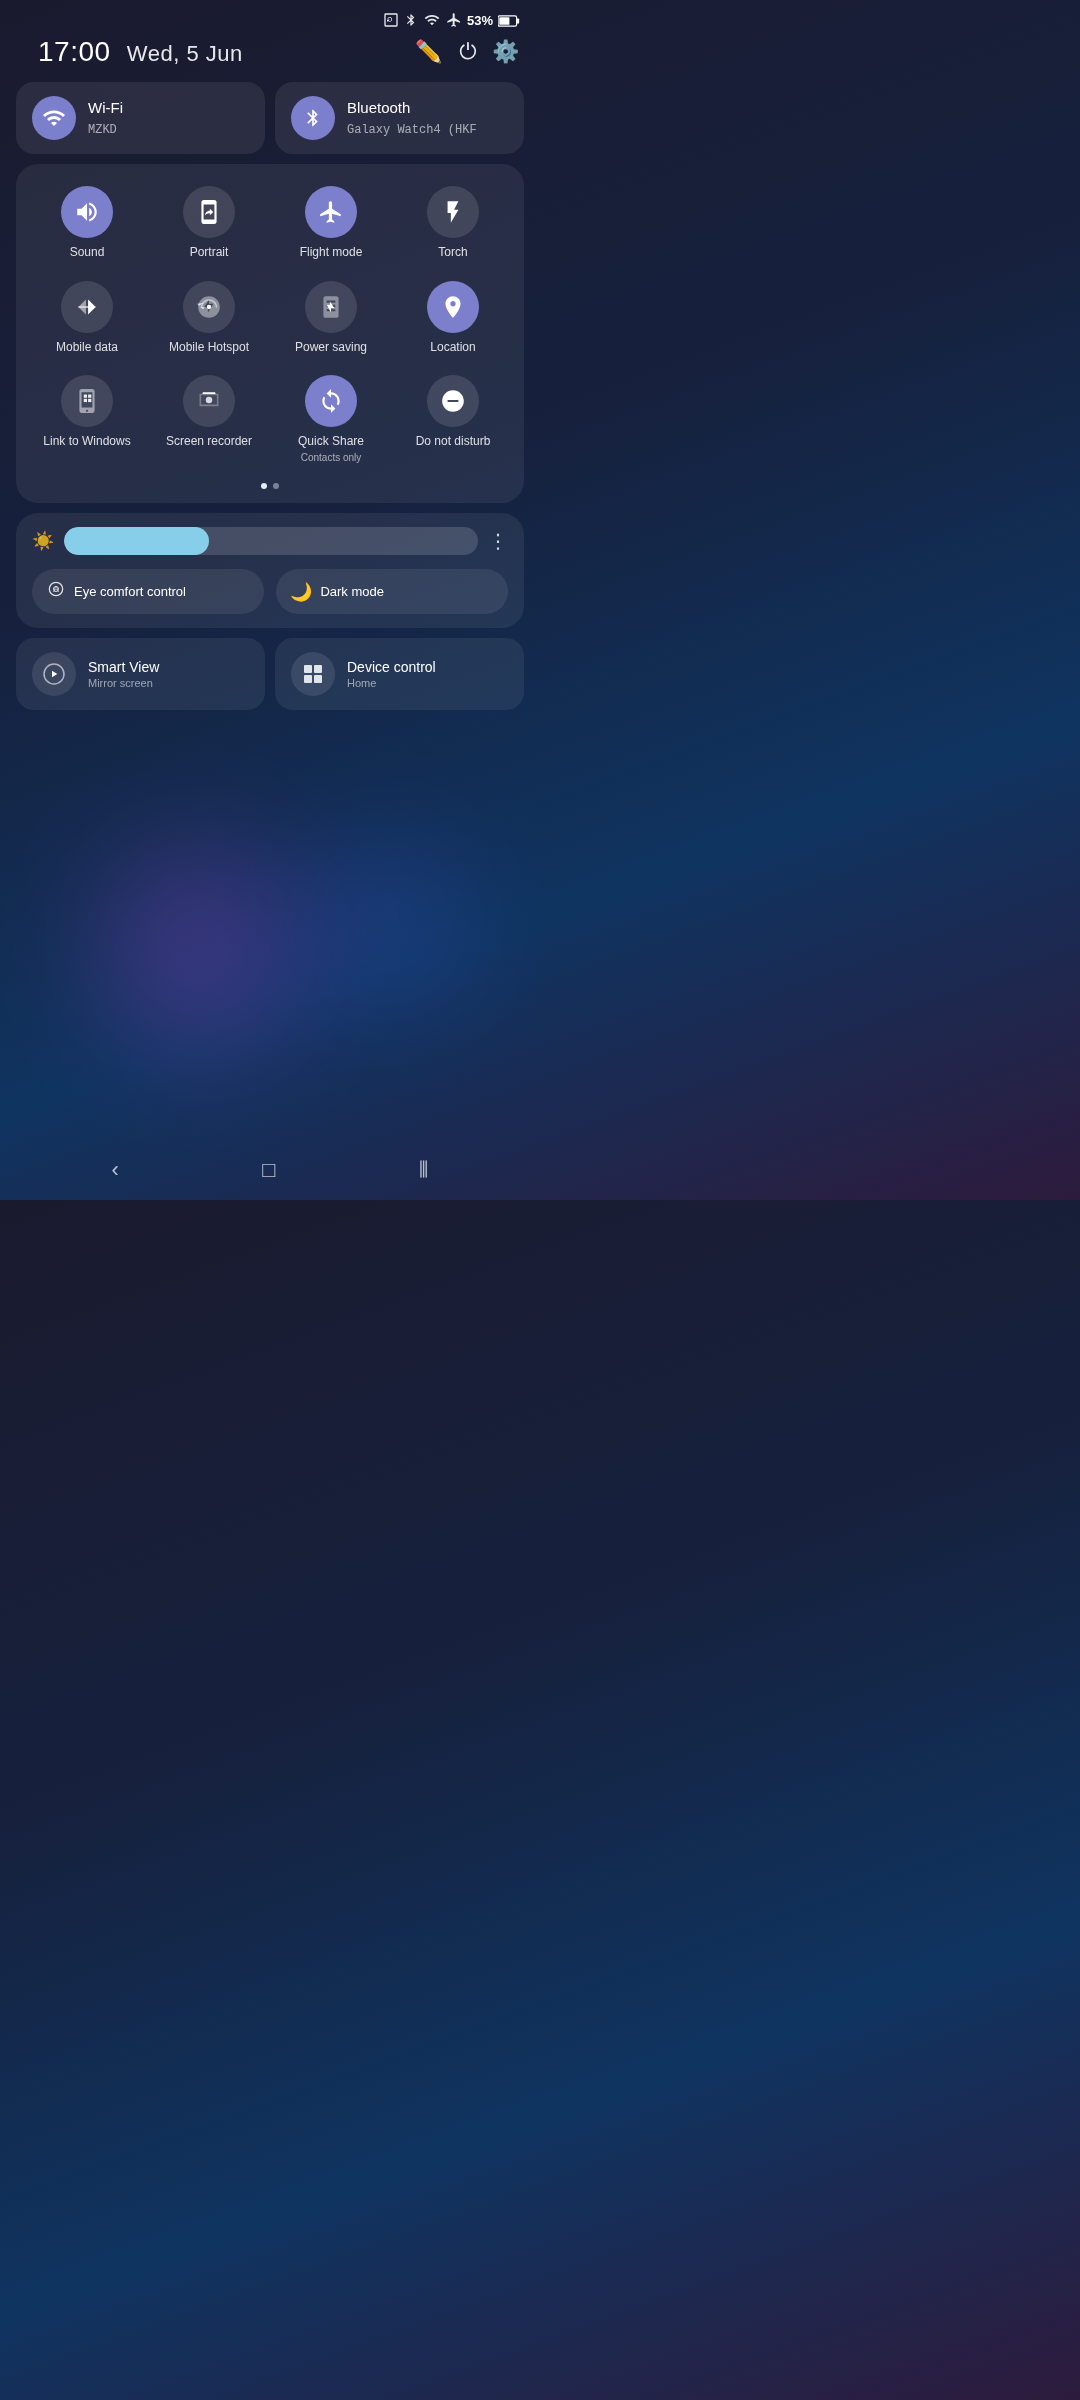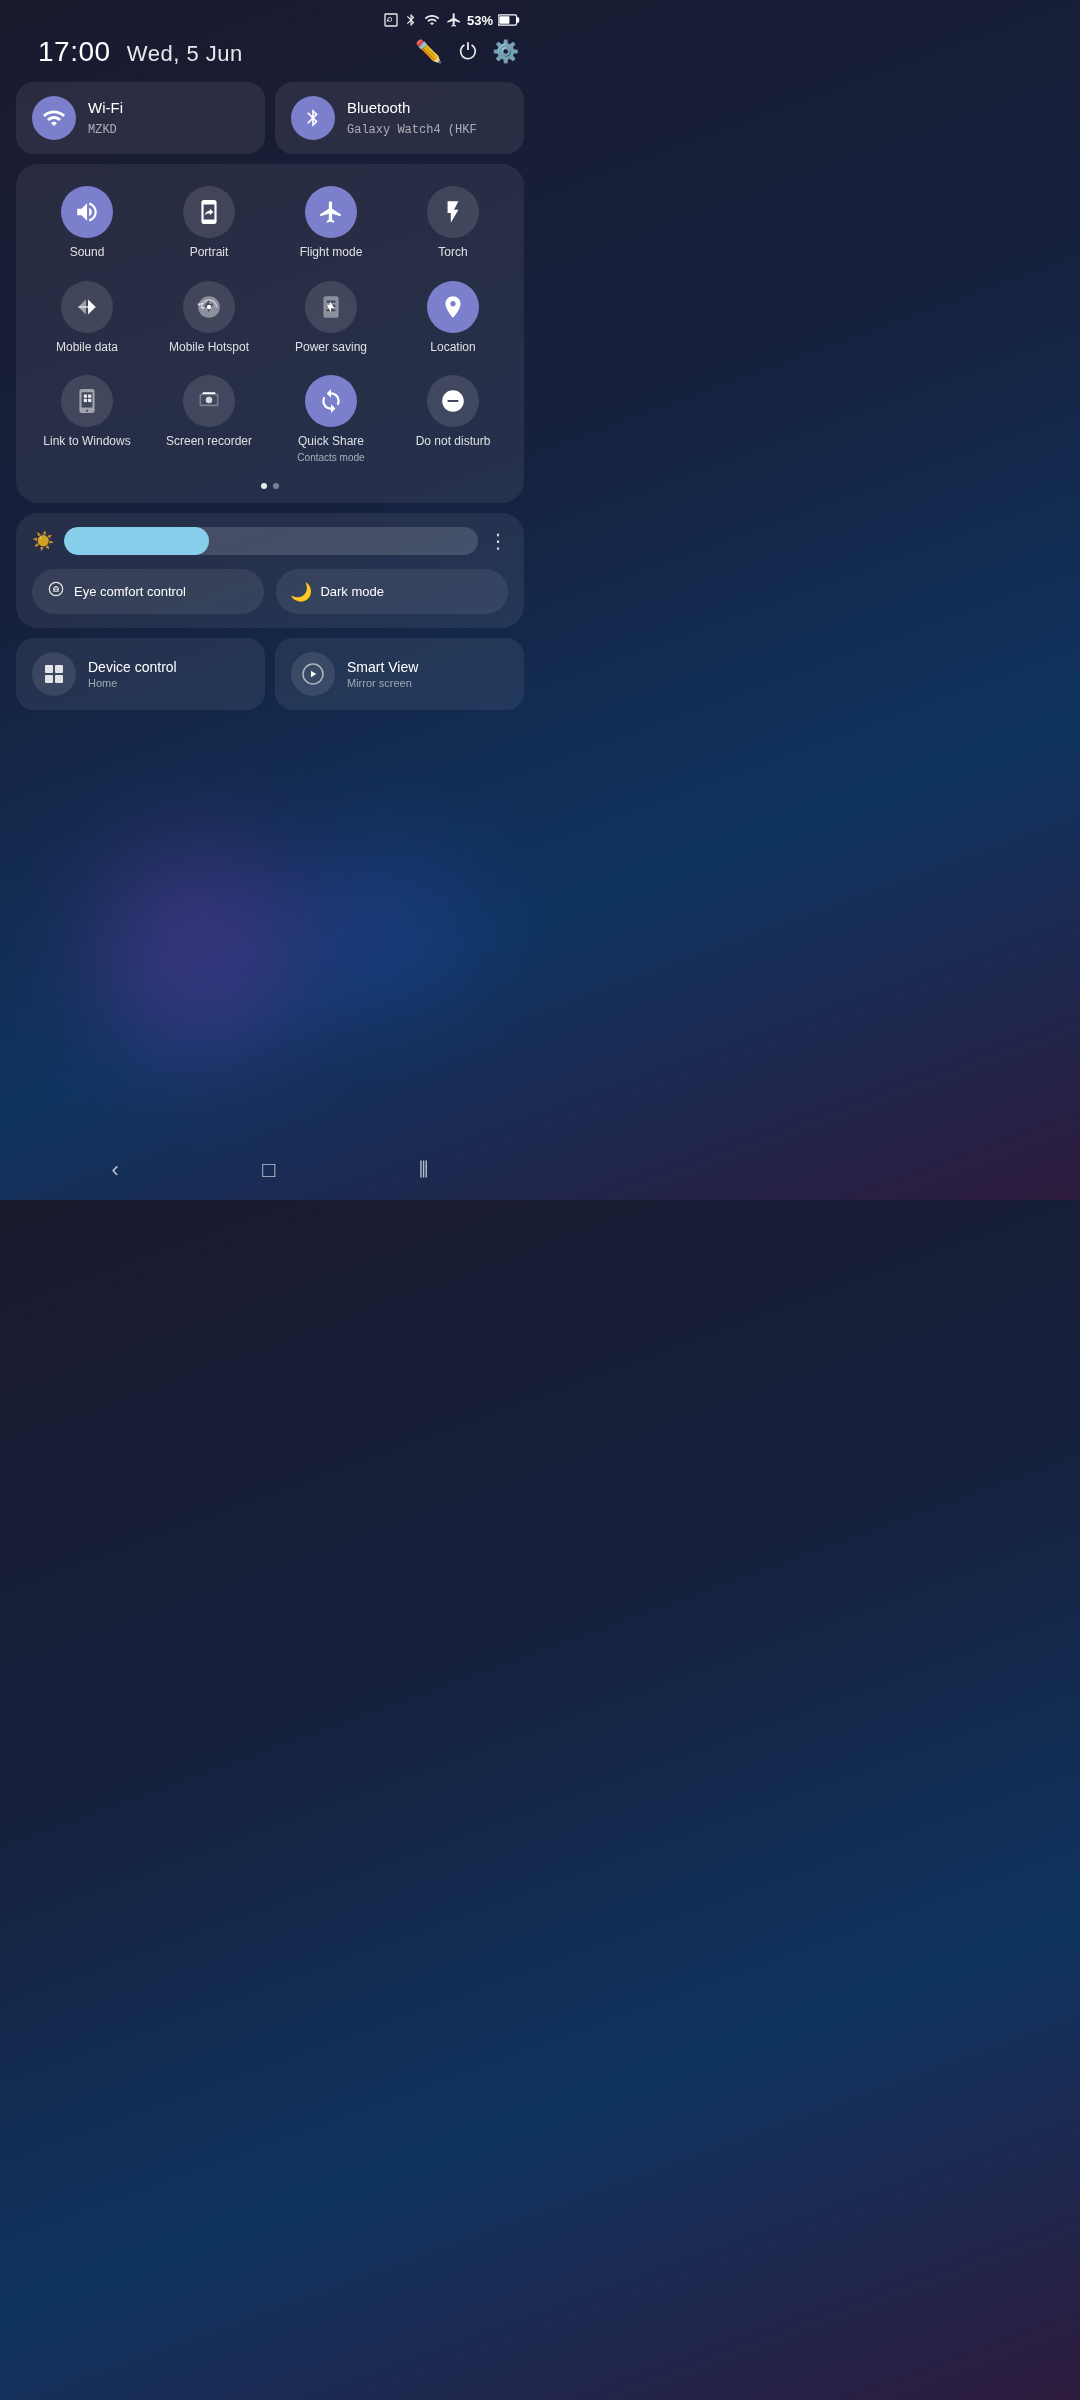--- a/index.html
+++ b/index.html
@@ -18,21 +18,21 @@
     .status-bar {
       display: flex;
       justify-content: flex-end;
       align-items: center;
       padding: 12px 20px 4px;
       gap: 6px;
       font-size: 13px;
     }
     .status-icons {
       display: flex;
-      align-items: center;
+      align-items: flex-end;
       gap: 5px;
     }
     .battery-text { font-weight: 600; font-size: 13px; }
 
     
     .header-row {
       display: flex;
       justify-content: space-between;
       align-items: center;
       padding: 4px 20px 14px;
@@ -443,21 +443,21 @@
         </div>
         <div class="tile-label">Screen recorder</div>
       </div>
 
       <div class="tile">
         <div class="tile-icon active">
           <svg width="26" height="26" viewBox="0 0 24 24" fill="white">
               <path d="M12 4V1L8 5l4 4V6c3.31 0 6 2.69 6 6 0 1.01-.25 1.97-.7 2.8l1.46 1.46C19.54 15.03 20 13.57 20 12c0-4.42-3.58-8-8-8zm0 14c-3.31 0-6-2.69-6-6 0-1.01.25-1.97.7-2.8L5.24 7.74C4.46 8.97 4 10.43 4 12c0 4.42 3.58 8 8 8v3l4-4-4-4v3z"></path>
             </svg>
         </div>
-        <div class="tile-label">Quick Share<br><span style="font-size:10px;opacity:0.7;">Contacts mode</span></div>
+        <div class="tile-label">Quick Share<br><span style="font-size:10px;opacity:0.7;">Contacts only</span></div>
       </div>
 
       <div class="tile">
         <div class="tile-icon">
           <svg width="26" height="26" viewBox="0 0 24 24" fill="white">
               <path d="M12 2C6.48 2 2 6.48 2 12s4.48 10 10 10 10-4.48 10-10S17.52 2 12 2zm5 11H7v-2h10v2z"></path>
             </svg>
         </div>
         <div class="tile-label">Do not disturb</div>
       </div>
@@ -494,43 +494,43 @@
         <span class="comfort-btn-icon">🌙</span>
         <span>Dark mode</span>
       </div>
     </div>
   </div>
 
   <div class="bottom-row">
     <div class="bottom-tile">
       <div class="bottom-tile-icon">
         <svg width="24" height="24" viewBox="0 0 24 24" fill="white">
+          <circle cx="12" cy="12" r="10" stroke="white" stroke-width="1.5" fill="none" opacity="0.6"></circle>
+          <path d="M10 8.65l5.27 3.35L10 15.35V8.65z"></path>
+        </svg>
+      </div>
+      <div class="bottom-tile-info">
+        <div class="title">Smart View</div>
+        <div class="subtitle">Mirror screen</div>
+      </div>
+    </div>
+    <div class="bottom-tile">
+      <div class="bottom-tile-icon">
+        <svg width="24" height="24" viewBox="0 0 24 24" fill="white">
           <rect x="3" y="3" width="8" height="8" rx="1" fill="white" opacity="0.85"></rect>
           <rect x="13" y="3" width="8" height="8" rx="1" fill="white" opacity="0.85"></rect>
           <rect x="3" y="13" width="8" height="8" rx="1" fill="white" opacity="0.85"></rect>
           <rect x="13" y="13" width="8" height="8" rx="1" fill="white" opacity="0.85"></rect>
         </svg>
       </div>
       <div class="bottom-tile-info">
         <div class="title">Device control</div>
         <div class="subtitle">Home</div>
       </div>
     </div>
-    <div class="bottom-tile">
-      <div class="bottom-tile-icon">
-        <svg width="24" height="24" viewBox="0 0 24 24" fill="white">
-          <circle cx="12" cy="12" r="10" stroke="white" stroke-width="1.5" fill="none" opacity="0.6"></circle>
-          <path d="M10 8.65l5.27 3.35L10 15.35V8.65z"></path>
-        </svg>
-      </div>
-      <div class="bottom-tile-info">
-        <div class="title">Smart View</div>
-        <div class="subtitle">Mirror screen</div>
-      </div>
-    </div>
   </div>
 
 </div>
 
 <div class="nav-bar">
   <span class="nav-btn">‹</span>
   <span class="nav-btn">□</span>
   <span class="nav-btn">⦀</span>
 </div>
 

